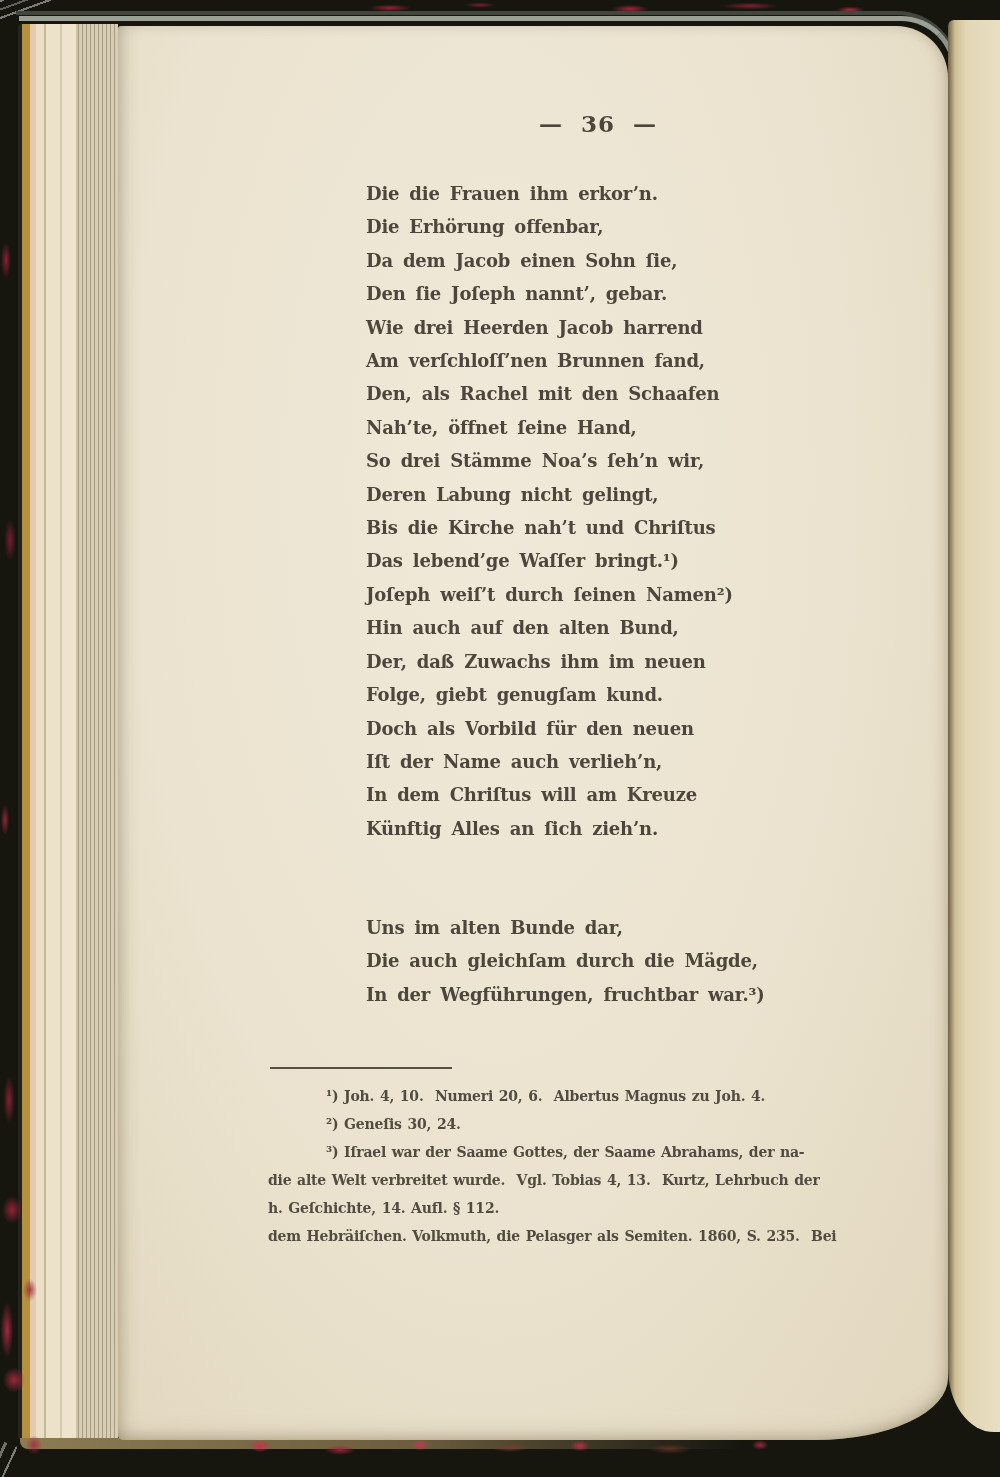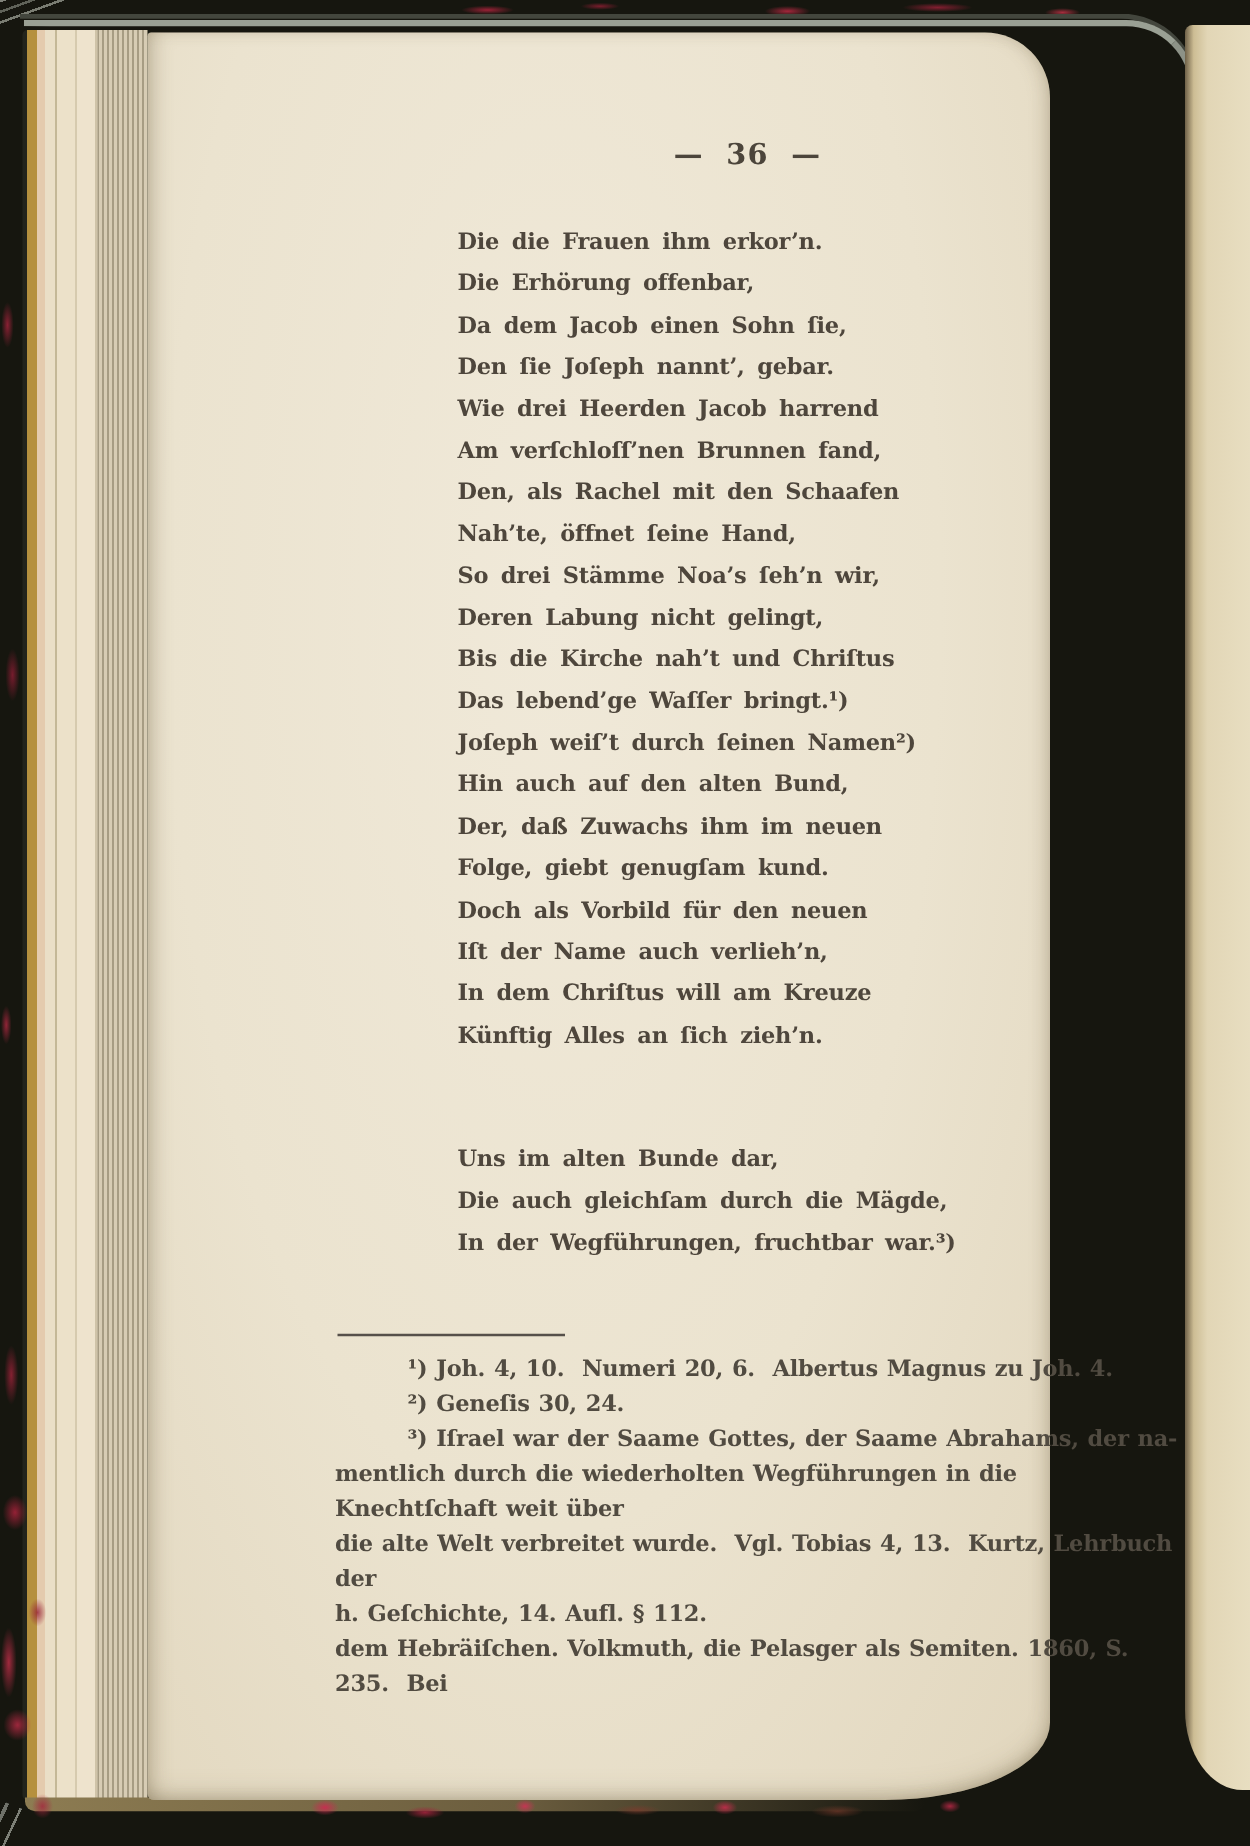--- a/index.html
+++ b/index.html
@@ -38,21 +38,21 @@
     position:absolute; left:78px; top:24px; width:40px; height:1416px;
     background:repeating-linear-gradient(90deg, rgba(108,98,72,.45) 0 1px, rgba(0,0,0,0) 1px 4px);
   }
   .stack-bottom {
     position:absolute; left:20px; top:1438px; width:720px; height:11px;
     background:linear-gradient(90deg,#8d7c52,#6b5d3e 55%,rgba(0,0,0,0));
     border-radius:0 0 8px 8px;
   }
   
   .main-page {
-    position:absolute; left:118px; top:26px; width:722px; height:1414px;
+    position:absolute; left:118px; top:26px; width:830px; height:1414px;
     background:radial-gradient(ellipse at 45% 32%, #f0e9d9 0%, #ebe3cf 55%, #e1d6bd 100%);
     border-radius:3px 52px 132px 5px / 3px 52px 62px 5px;
     box-shadow: inset 10px 0 20px -10px rgba(110,95,65,.45),
                 inset -8px 0 16px -8px rgba(110,95,65,.35),
                 inset 0 -10px 22px -12px rgba(110,95,65,.5);
     color:#4e463c;
   }
   .page-number {
     position:absolute; left:150px; top:84px; width:660px;
     text-align:center; font-size:23px; font-weight:bold;
@@ -65,21 +65,21 @@
     font-size:18px; font-weight:bold; line-height:33.4px;
     word-spacing:4px; letter-spacing:-0.2px; white-space:pre-wrap;
   }
   .pl.indent { padding-left:30px; }
   .fn-rule {
     position:absolute; left:152px; top:1041px; width:182px; height:2px;
     background:#56504a;
   }
   .footnotes { position:absolute; left:150px; top:1056px; width:680px; }
   .fl {
-    font-size:18px; font-weight:bold; line-height:28px;
+    font-size:14px; font-weight:bold; line-height:28px;
     letter-spacing:-0.2px; word-spacing:1px; white-space:pre-wrap; color:#514b41;
   }
   .fl.indent { padding-left:58px; }
   .fl.gap { margin-top:3px; }
   
   .marble { position:absolute; pointer-events:none; }
   .m-top { left:330px; top:0; width:580px; height:16px;
     background-image:
       radial-gradient(ellipse 30px 5px at 60px 8px, rgba(168,34,58,.9), rgba(0,0,0,0) 70%),
       radial-gradient(ellipse 22px 4px at 150px 5px, rgba(140,30,50,.85), rgba(0,0,0,0) 70%),
@@ -171,21 +171,20 @@
       <div class="pl">Die auch gleichſam durch die Mägde,</div>
       <div class="pl">In der Wegführungen, fruchtbar war.³)</div>
     </div>
 
     <div class="fn-rule"></div>
 
     <div class="footnotes">
       <div class="fl indent">¹) Joh. 4, 10.  Numeri 20, 6.  Albertus Magnus zu Joh. 4.</div>
       <div class="fl indent">²) Geneſis 30, 24.</div>
       <div class="fl indent">³) Iſrael war der Saame Gottes, der Saame Abrahams, der na-</div>
-      <div class="fl">mentlich durch die wiederholten Wegführungen in die Knechtſchaft weit über</div>
       <div class="fl">die alte Welt verbreitet wurde.  Vgl. Tobias 4, 13.  Kurtz, Lehrbuch der</div>
       <div class="fl">h. Geſchichte, 14. Aufl. § 112.</div>
       <div class="fl">dem Hebräiſchen. Volkmuth, die Pelasger als Semiten. 1860, S. 235.  Bei</div>
     </div>
   </div>
 
   <div class="marble m-bottom"></div>
   <div class="marble m-left"></div>
   <div class="marble m-bl"></div>
   <div class="corner c-bl"></div>

